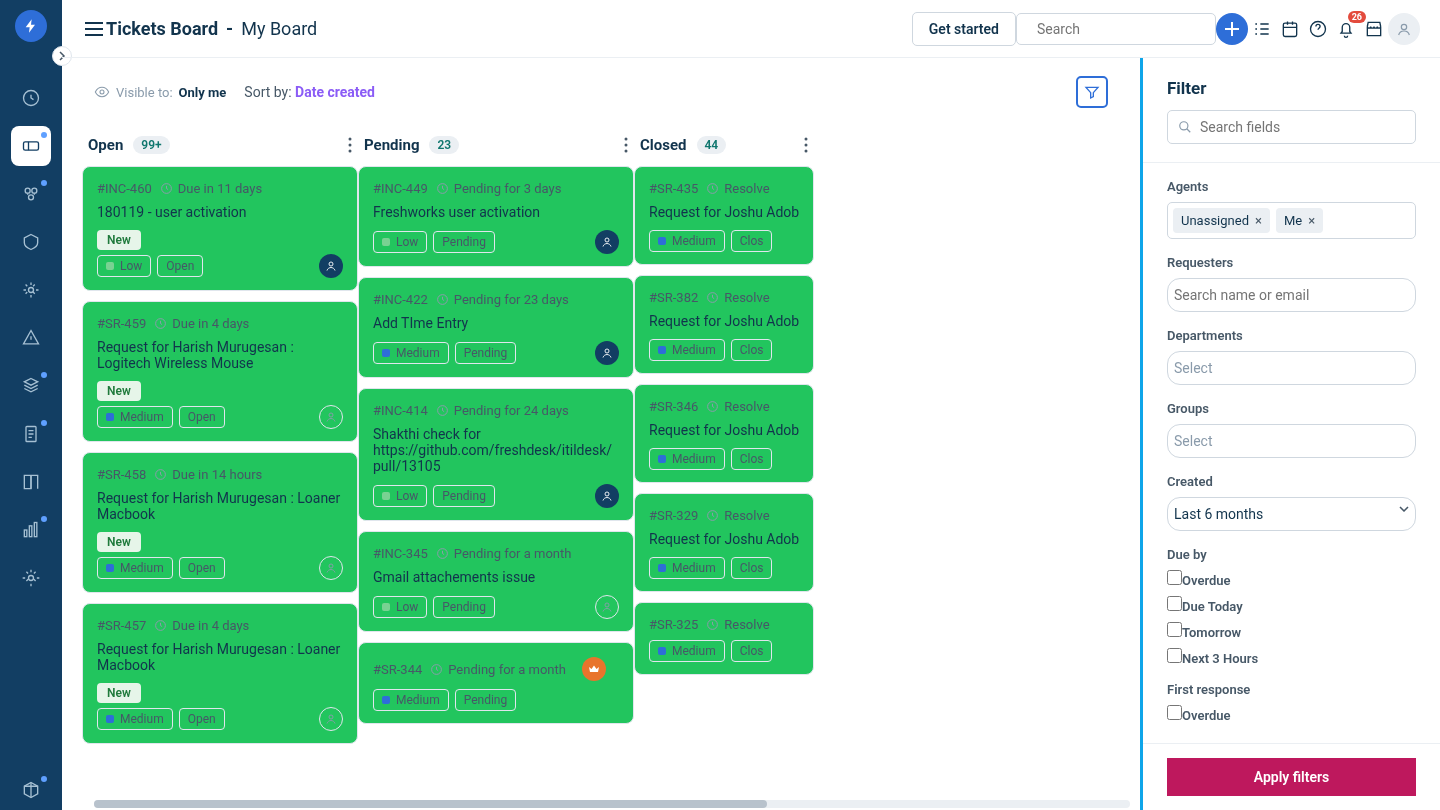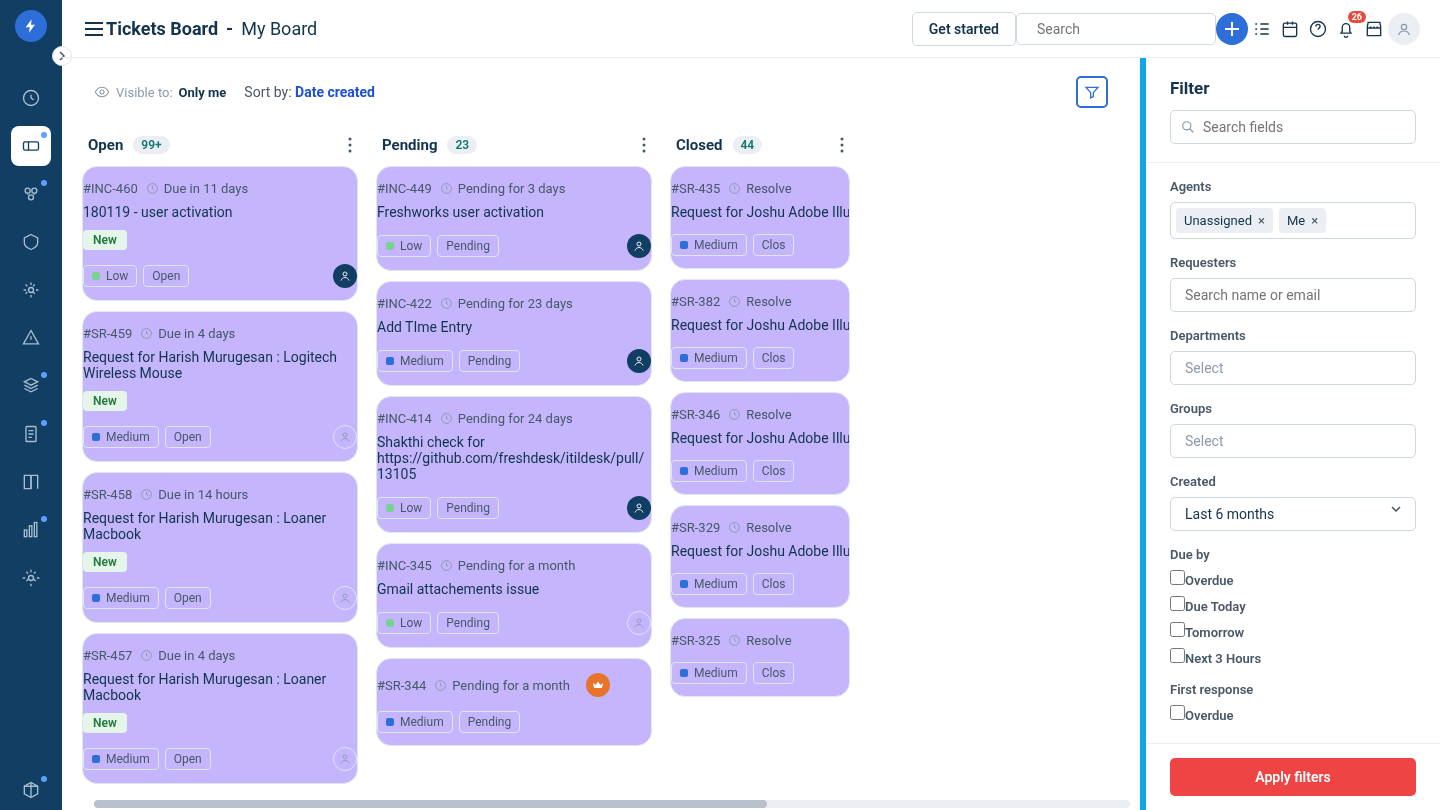--- a/index.html
+++ b/index.html
@@ -25,70 +25,70 @@
 .search input{border:0;outline:0;flex:1;font-size:14px;color:#12344d;background:transparent}
 .circlebtn{width:32px;height:32px;background:#2e6ed8;border-radius:16px;display:flex;align-items:center;justify-content:center;color:#fff;cursor:pointer}
 .iconbtn{width:28px;height:28px;display:flex;align-items:center;justify-content:center;cursor:pointer;color:#12344d;position:relative}
 .iconbtn svg{width:20px;height:20px;stroke:currentColor;fill:none;stroke-width:1.6}
 .badge{position:absolute;top:-4px;right:-6px;background:#e34b3d;color:#fff;font-size:9px;padding:1px 4px;border-radius:8px;font-weight:700}
 .avatar{width:32px;height:32px;border-radius:16px;background:#ebeff3;display:flex;align-items:center;justify-content:center;color:#8a9bab}
 .subhdr{position:absolute;left:62px;top:58px;right:300px;height:68px;display:flex;align-items:center;padding:0 32px;gap:18px}
 .vis{display:flex;align-items:center;gap:6px;color:#8a9bab;font-size:13px}
 .vis .me{color:#12344d;font-weight:700}
 .sort{font-size:14px;color:#475867}
-.sort .val{font-weight:700;color:#1d4ed8}
+.sort .val{font-weight:700;color:#8b5cf6}
 .filterbtn{width:32px;height:32px;border:2px solid #2e6ed8;border-radius:5px;display:flex;align-items:center;justify-content:center;cursor:pointer;color:#2e6ed8;margin-left:auto}
 .board{position:absolute;left:62px;top:126px;right:300px;bottom:0;overflow:hidden;background:#fff;padding:0 20px}
-.cols{display:flex;gap:18px;height:100%}
+.cols{display:flex;height:100%}
 .col{width:276px;flex-shrink:0;display:flex;flex-direction:column}
 .colhdr{display:flex;align-items:center;gap:10px;padding:10px 6px}
 .colhdr h3{font-size:15px;font-weight:700}
 .colhdr .cnt{background:#ebeff3;padding:2px 8px;border-radius:10px;font-size:12px;color:#0f766e;font-weight:600}
 .colhdr .more{margin-left:auto;cursor:pointer;color:#475867}
 .cards{flex:1;overflow-y:auto;display:flex;flex-direction:column;gap:10px;padding:2px 0 10px;scrollbar-width:thin}
 .cards::-webkit-scrollbar{width:6px}
 .cards::-webkit-scrollbar-thumb{background:#cfd7df;border-radius:3px}
-.card{border:1px solid #e0e6ed;border-radius:15px;padding:14px 0 12px;background:#c4b5fd;cursor:pointer}
+.card{border:1px solid #e0e6ed;border-radius:8px;padding:14px 14px 12px;background:#22c55e;cursor:pointer}
 .card .row1{display:flex;align-items:center;gap:8px;font-size:13px;margin-bottom:8px}
 .card .id{color:#475867}
 .card .due{display:flex;align-items:center;gap:5px;color:#475867;font-size:13px}
 .card .subj{font-size:14px;color:#12344d;margin-bottom:10px;word-break:break-word}
 .card .tags{display:flex;align-items:center;gap:8px;flex-wrap:wrap}
 .stag{border:1px solid #e0e6ed;border-radius:4px;padding:3px 8px;font-size:12px;color:#475867;display:inline-flex;align-items:center;gap:6px}
 .newtag{background:#e6f5e9;color:#1f7a3c;font-weight:600;border:0;padding:3px 10px}
 .pdot{width:8px;height:8px;border-radius:2px;display:inline-block}
 .pdot.low{background:#79d292}
 .pdot.med{background:#2e6ed8}
 .card .av{margin-left:auto;width:24px;height:24px;border-radius:12px;display:flex;align-items:center;justify-content:center}
 .card .av.dark{background:#123e63;color:#fff}
 .card .av.orange{background:#e8742c;color:#fff}
 .card .av.lite{color:#8a9bab;border:1px solid #e0e6ed}
-.card .tags2{display:flex;align-items:center;margin-top:14px}
+.card .tags2{display:flex;align-items:center;margin-top:4px}
 .empty{border:1px solid #e0e6ed;border-radius:8px;padding:60px 10px;text-align:center;color:#8a9bab;font-size:13px;background:#fff}
 .col.closed{width:180px}
 .col.closed .card .subj{white-space:nowrap;overflow:hidden;text-overflow:clip}
 .col.closed .card .due{white-space:nowrap;overflow:hidden}
-.filterpanel{position:absolute;right:0;top:58px;bottom:0;width:300px;border-left:6px solid #0ea5e9;display:flex;flex-direction:column;background:#fff}
+.filterpanel{position:absolute;right:0;top:58px;bottom:0;width:300px;border-left:3px solid #0ea5e9;display:flex;flex-direction:column;background:#fff}
 .filterpanel .hdr{padding:20px 24px 12px}
 .filterpanel .hdr h2{font-size:17px;font-weight:700}
 .fsearch{margin:0 24px 18px;display:flex;align-items:center;gap:8px;border:1px solid #cfd7df;border-radius:5px;padding:8px 10px;color:#8a9bab}
 .fsearch input{border:0;outline:0;flex:1;font-size:14px;background:transparent}
 .fbody{flex:1;overflow-y:auto;padding:0 24px 12px;border-top:1px solid #ebeff3}
 .ffield{margin-top:16px}
 .ffield label{font-size:13px;font-weight:600;color:#475867;display:block;margin-bottom:8px}
 .fpill{background:#ebeff3;border-radius:4px;padding:5px 8px;display:inline-flex;align-items:center;gap:6px;font-size:13px;margin-right:6px}
 .fpill .x{cursor:pointer;color:#475867}
 .pillwrap{border:1px solid #cfd7df;border-radius:5px;padding:5px;min-height:34px}
-.finput{width:100%;border:1px solid #cfd7df;border-radius:5px;padding:8px 14px;font-size:14px;color:#12344d;background:#fff}
+.finput{width:100%;border:1px solid #cfd7df;border-radius:13px;padding:8px 6px;font-size:14px;color:#12344d;background:#fff}
 .finput.ph{color:#8a9bab}
 .fselect{display:flex;align-items:flex-start;justify-content:space-between;cursor:pointer}
 .fcheck{display:flex;align-items:center;gap:10px;margin-bottom:10px;font-size:14px;color:#12344d}
 .fcheck input{width:15px;height:15px;cursor:pointer}
 .ffoot{padding:14px 24px;border-top:1px solid #ebeff3}
-.apply{width:100%;background:#ef4444;color:#fff;border:0;border-radius:5px;padding:11px;font-size:14px;font-weight:600;cursor:pointer}
+.apply{width:100%;background:#be185d;color:#fff;border:0;border-radius:0;padding:11px;font-size:14px;font-weight:600;cursor:pointer}
 .hscroll{position:absolute;left:94px;right:310px;bottom:2px;height:8px;background:#ebeff3;border-radius:4px}
 .hscroll .thumb{position:absolute;left:0;width:65%;height:8px;background:#b8c2cc;border-radius:4px}
 svg{display:block}
 </style>
 </head>
 <body>
 
 <div class="vrail">
   <div class="logo">
       <svg viewBox="0 0 24 24">

